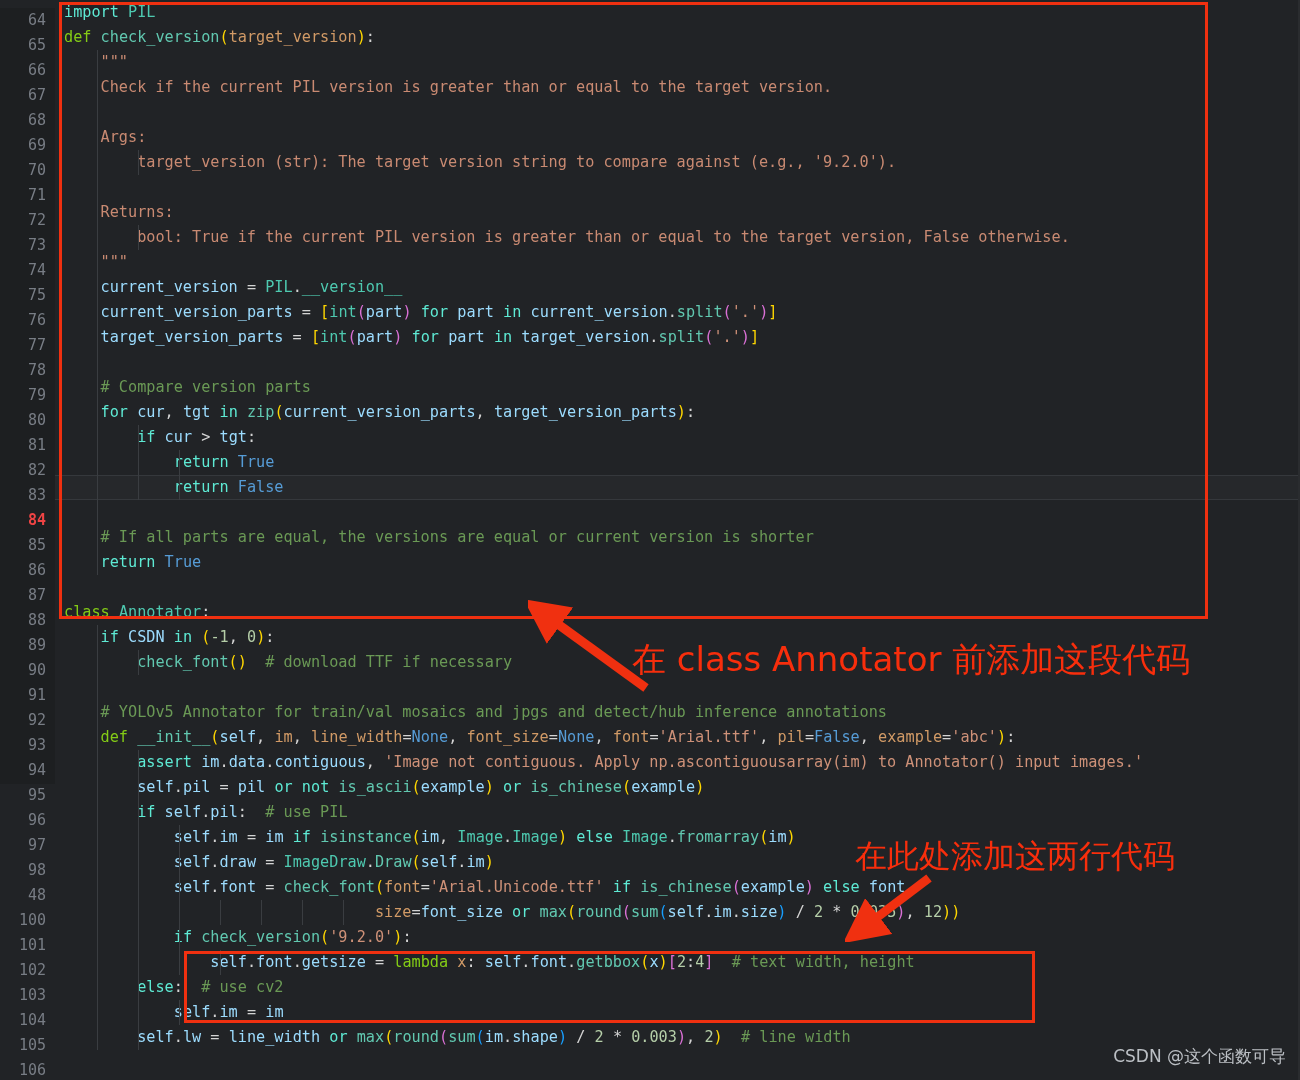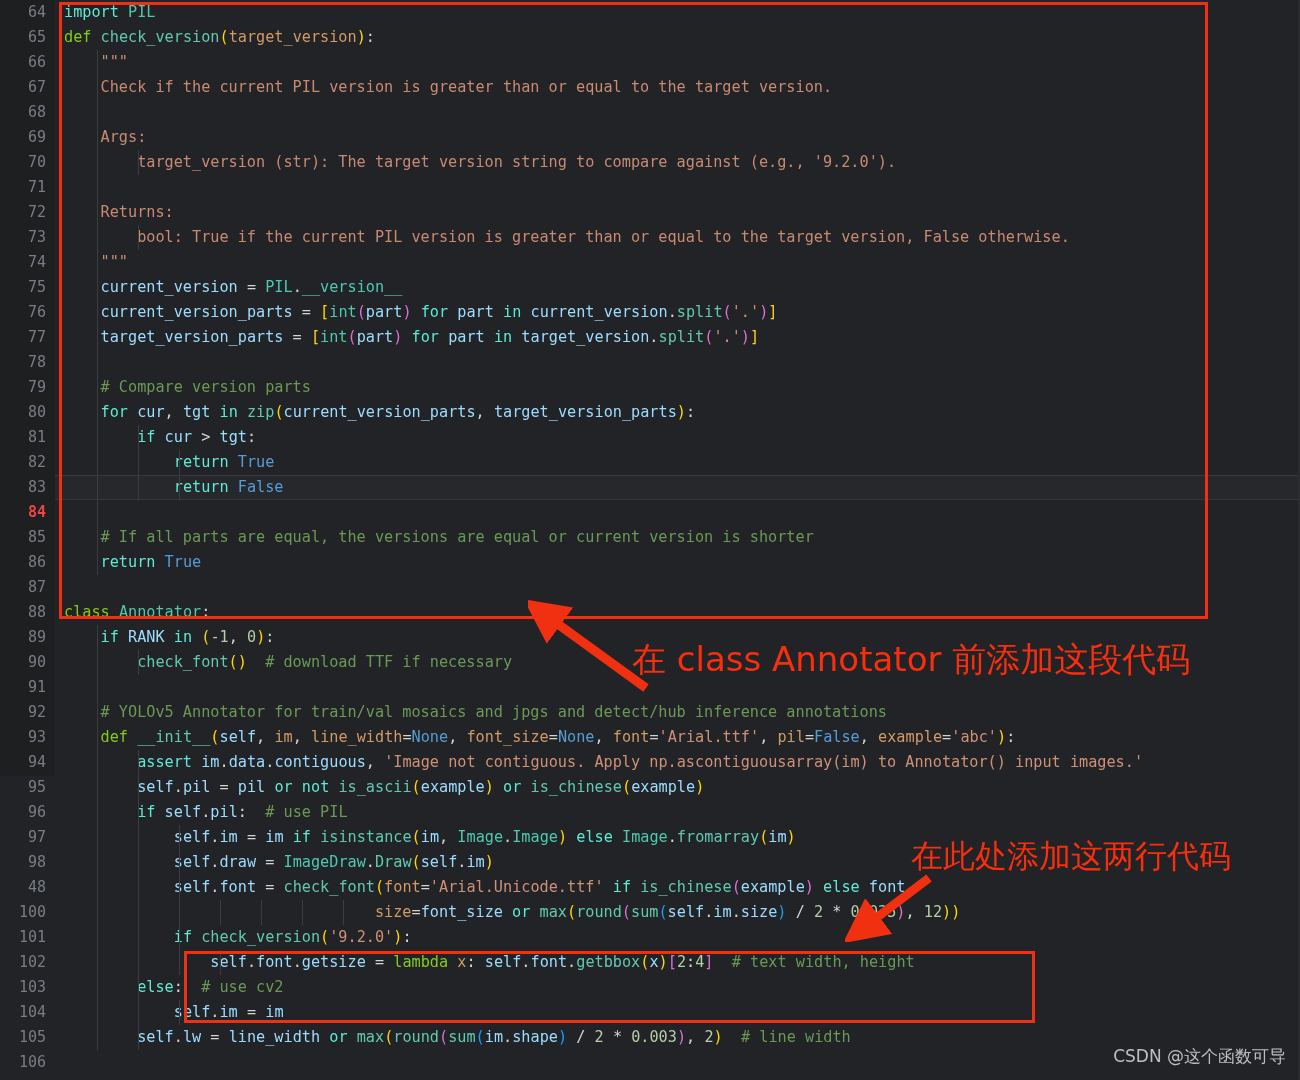--- a/index.html
+++ b/index.html
@@ -6,21 +6,21 @@
   html, body {
     width:1300px; height:1080px;
     background:#1f2124;
     font-family:"DejaVu Sans Mono","Liberation Mono",monospace;
     overflow:hidden;
   }
   #root { position:relative; width:1300px; height:1080px; background:#212326; }
 
   
   .gutter {
-    position:absolute; left:0; top:0; width:55px; height:776px;
+    position:absolute; left:0; top:8px; width:55px; height:776px;
     background:#1d1f21; z-index:2;
   }
   .gutter .ln {
     height:25px; line-height:25px;
     text-align:right; padding-right:9px;
     font-size:15px; color:#787d85;
     font-family:"DejaVu Sans Mono","Liberation Mono",monospace;
   }
   .gutter .ln.active { color:#ef4444; font-weight:bold; }
 
@@ -79,21 +79,21 @@
   }
   #box1 { left:59px;  top:2px;   width:1149px; height:617px; }
   #box2 { left:184px; top:951px; width:851px;  height:72px; }
 
   .cn-note {
     position:absolute; color:#f82e0c; z-index:6;
     font-family:"DejaVu Sans","Liberation Sans",sans-serif;
     font-weight:400; white-space:nowrap;
   }
   #note1 { left:632px; top:637px; font-size:34px; }
-  #note2 { left:911px; top:835px; font-size:32px; }
+  #note2 { left:855px; top:835px; font-size:32px; }
 
   .arrow-svg { position:absolute; z-index:6; pointer-events:none; }
   #arrow1 { left:528px; top:600px; }
   #arrow2 { left:845px; top:872px; }
 
   .watermark {
     position:absolute; right:14px; bottom:12px; z-index:7;
     color:#c9cdd2; font-size:17px; opacity:.92;
     font-family:"DejaVu Sans","Liberation Sans",sans-serif;
     white-space:nowrap;
@@ -202,21 +202,21 @@
     <div class="line"><span class="guide g1"></span><span class="op"> </span></div>
 
     <div class="line"><span class="guide g1"></span><span class="cmt">    # If all parts are equal, the versions are equal or current version is shorter</span></div>
 
     <div class="line"><span class="guide g1"></span><span class="op">    </span><span class="kw">return</span> <span class="const">True</span></div>
 
     <div class="line"><span class="op"> </span></div>
 
     <div class="line"><span class="kw2">class</span> <span class="cls">Annotator</span><span class="punc">:</span></div>
 
-    <div class="line"><span class="guide g1"></span><span class="op">    </span><span class="kw">if</span> <span class="var">RANK</span> <span class="kw">in</span> <span class="bk1">(</span><span class="num">-1</span><span class="punc">,</span> <span class="num">0</span><span class="bk1">)</span><span class="punc">:</span></div>
+    <div class="line"><span class="guide g1"></span><span class="op">    </span><span class="kw">if</span> <span class="var">CSDN</span> <span class="kw">in</span> <span class="bk1">(</span><span class="num">-1</span><span class="punc">,</span> <span class="num">0</span><span class="bk1">)</span><span class="punc">:</span></div>
 
     <div class="line"><span class="guide g1"></span><span class="guide g2"></span><span class="op">        </span><span class="fn">check_font</span><span class="bk1">()</span>  <span class="cmt"># download TTF if necessary</span></div>
 
     <div class="line"><span class="guide g1"></span><span class="op"> </span></div>
 
     <div class="line"><span class="guide g1"></span><span class="cmt">    # YOLOv5 Annotator for train/val mosaics and jpgs and detect/hub inference annotations</span></div>
 
     <div class="line"><span class="guide g1"></span><span class="op">    </span><span class="kw2">def</span> <span class="fn">__init__</span><span class="bk1">(</span><span class="self">self</span><span class="punc">,</span> <span class="param">im</span><span class="punc">,</span> <span class="param">line_width</span><span class="op">=</span><span class="const">None</span><span class="punc">,</span> <span class="param">font_size</span><span class="op">=</span><span class="const">None</span><span class="punc">,</span> <span class="param">font</span><span class="op">=</span><span class="str">'Arial.ttf'</span><span class="punc">,</span> <span class="param">pil</span><span class="op">=</span><span class="const">False</span><span class="punc">,</span> <span class="param">example</span><span class="op">=</span><span class="str">'abc'</span><span class="bk1">)</span><span class="punc">:</span></div>
 
     <div class="line"><span class="guide g1"></span><span class="guide g2"></span><span class="op">        </span><span class="kw">assert</span> <span class="var">im</span><span class="op">.</span><span class="var">data</span><span class="op">.</span><span class="var">contiguous</span><span class="punc">,</span> <span class="str">'Image not contiguous. Apply np.ascontiguousarray(im) to Annotator() input images.'</span></div>

